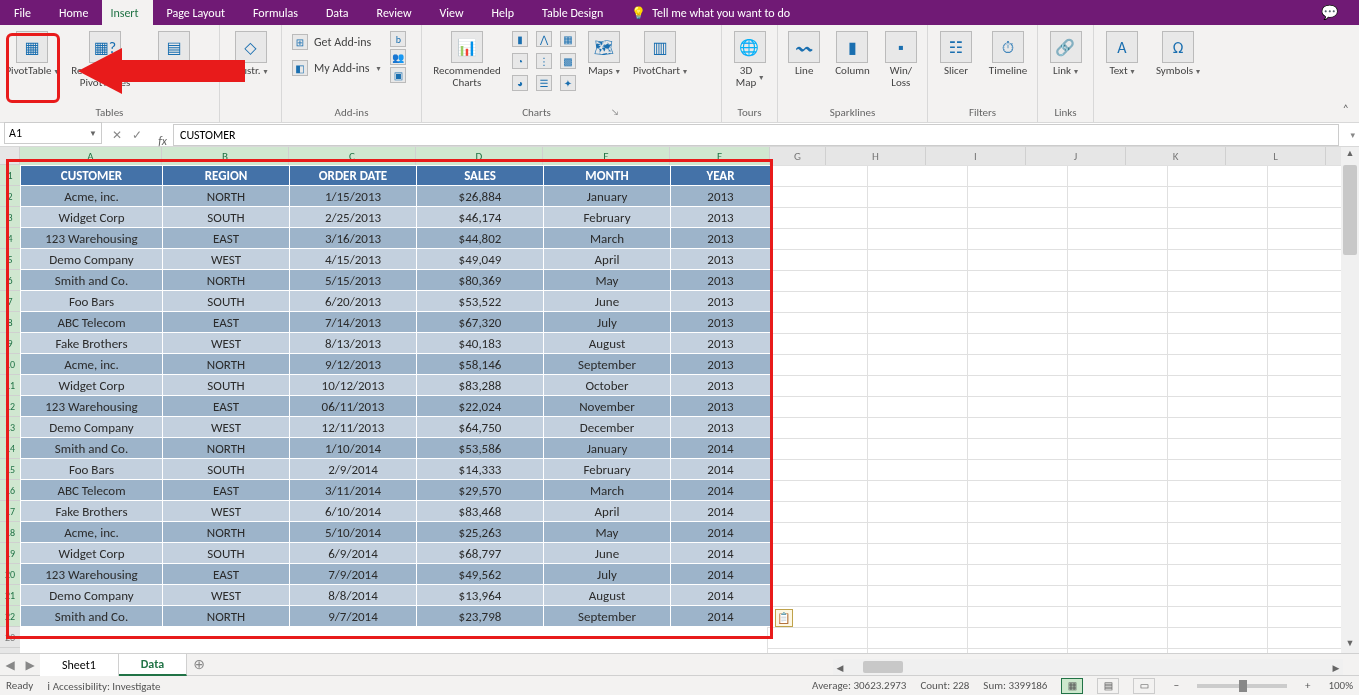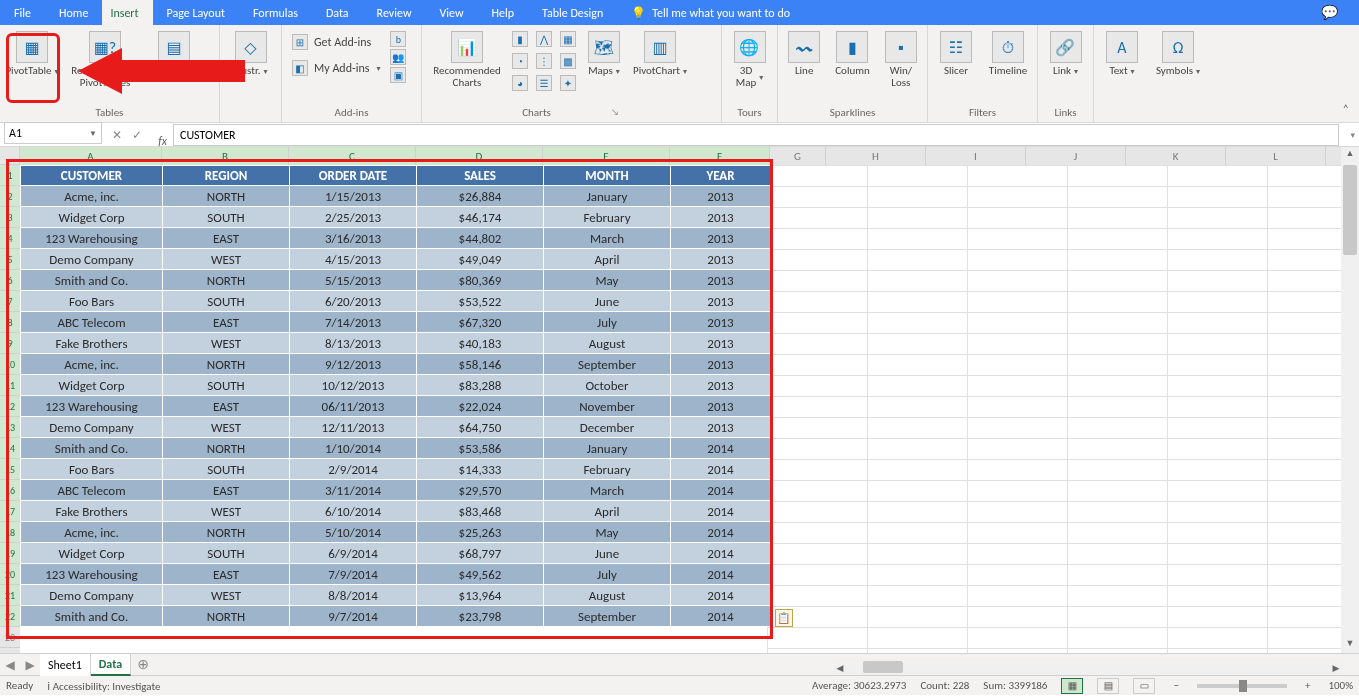--- a/index.html
+++ b/index.html
@@ -1,19 +1,19 @@
 <!DOCTYPE html>
 <html><head>
 <meta charset="utf-8">
 <style>
   * { box-sizing: border-box; margin: 0; padding: 0; font-family: "Segoe UI", Calibri, sans-serif; }
   body { width: 1359px; height: 696px; overflow: hidden; background: #fff; position: relative; }
 
   
-  .menubar { height: 25px; background: #3b82f6; display: flex; align-items: stretch; color: #fff; font-size: 12px; position: relative; }
+  .menubar { height: 25px; background: #701a75; display: flex; align-items: stretch; color: #fff; font-size: 12px; position: relative; }
   .menubar .tab { padding: 0 14px; display: flex; align-items: center; cursor: pointer; }
   .menubar .tab.active { background: #f3f2f1; color: #217346; padding-left: 8px; }
   .menubar .tell { display: flex; align-items: center; gap: 6px; padding: 0 14px; color: #fff; }
   .menubar .icons-right { margin-left: auto; display: flex; align-items: center; gap: 18px; padding: 0 20px; }
 
   
   .ribbon { height: 98px; background: #f3f2f1; border-bottom: 1px solid #d8d8d8; display: flex; position: relative; font-size: 11px; color: #444; }
   .ribbon .group { border-right: 1px solid #d8d8d8; display: flex; flex-direction: column; justify-content: space-between; padding: 2px 4px 2px 4px; }
   .ribbon .group .items { display: flex; align-items: flex-start; gap: 4px; height: 80px; }
   .ribbon .group .grouplabel { text-align: center; font-size: 11px; color: #666; height: 14px; }
@@ -77,21 +77,21 @@
 
   
   .vscroll { position:absolute; right:0; top:0; width:18px; bottom:0; background:#f0f0f0; }
   .vscroll .thumb { position:absolute; top:18px; width:14px; left:2px; height:90px; background:#c8c8c8; border-radius:2px;}
   .vscroll .arrow-up, .vscroll .arrow-down { height:16px; text-align:center; font-size:9px; color:#666; cursor:pointer;}
   .vscroll .arrow-down{position:absolute; bottom:0; width:100%;}
 
   
   .sheettabs { height: 22px; background: #f3f2f1; border-top: 1px solid #d0d0d0; display: flex; align-items: center; font-size: 12px; position:relative;}
   .sheettabs .navbtn { width: 20px; text-align: center; color: #888; cursor:pointer;}
-  .sheettabs .tab { padding: 0 8px; height: 22px; display: flex; align-items: center; border-right: 1px solid #d0d0d0; background: #fff; cursor:pointer;}
+  .sheettabs .tab { padding: 0 22px; height: 22px; display: flex; align-items: center; border-right: 1px solid #d0d0d0; background: #fff; cursor:pointer;}
   .sheettabs .tab.active { border-bottom: 2px solid #217346; font-weight: 600; color: #217346; }
   .sheettabs .addbtn { width: 24px; text-align: center; color: #888; font-size: 14px; cursor:pointer;}
   .sheettabs .hscroll { position:absolute; right:16px; bottom:0; height:16px; width:510px; background:#f0f0f0; display:flex; align-items:center;}
   .sheettabs .hscroll .thumb{ width:40px; height:12px; background:#c8c8c8; margin-left:16px; border-radius:2px;}
   .sheettabs .hscroll .la, .sheettabs .hscroll .ra{width:14px; text-align:center; font-size:9px; color:#666;}
   .sheettabs .hscroll .ra{margin-left:auto;}
 
   
   .statusbar { height: 20px; background: #f3f2f1; border-top: 1px solid #d0d0d0; display: flex; align-items: center; font-size: 11px; color: #555; padding: 0 6px; gap: 14px;}
   .statusbar .right { margin-left: auto; display: flex; align-items: center; gap: 14px;}

